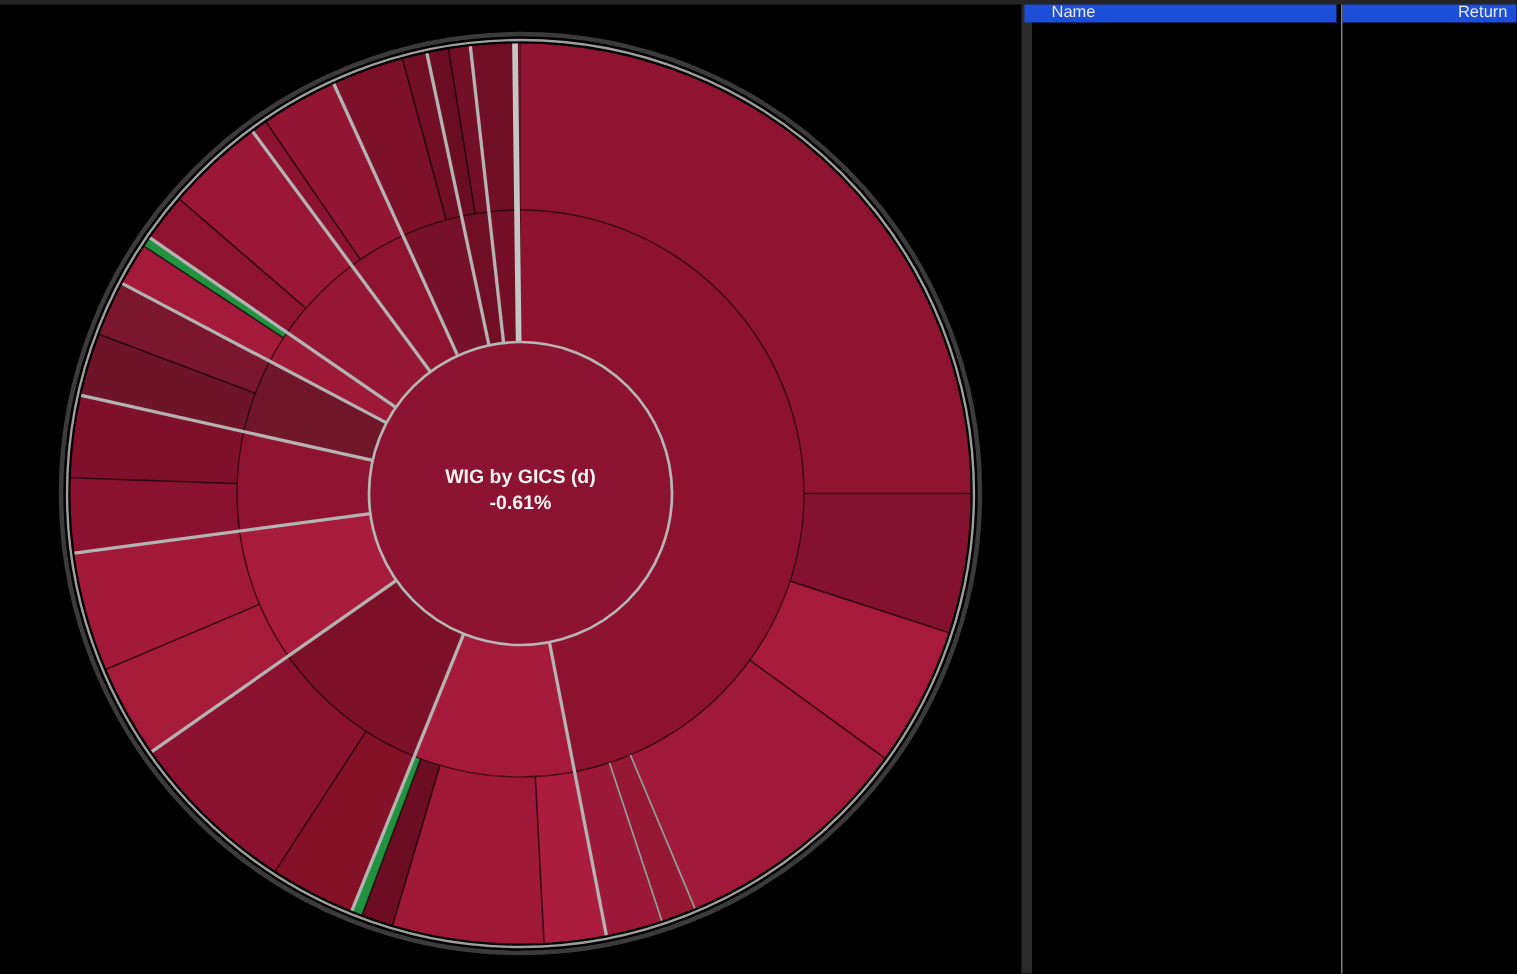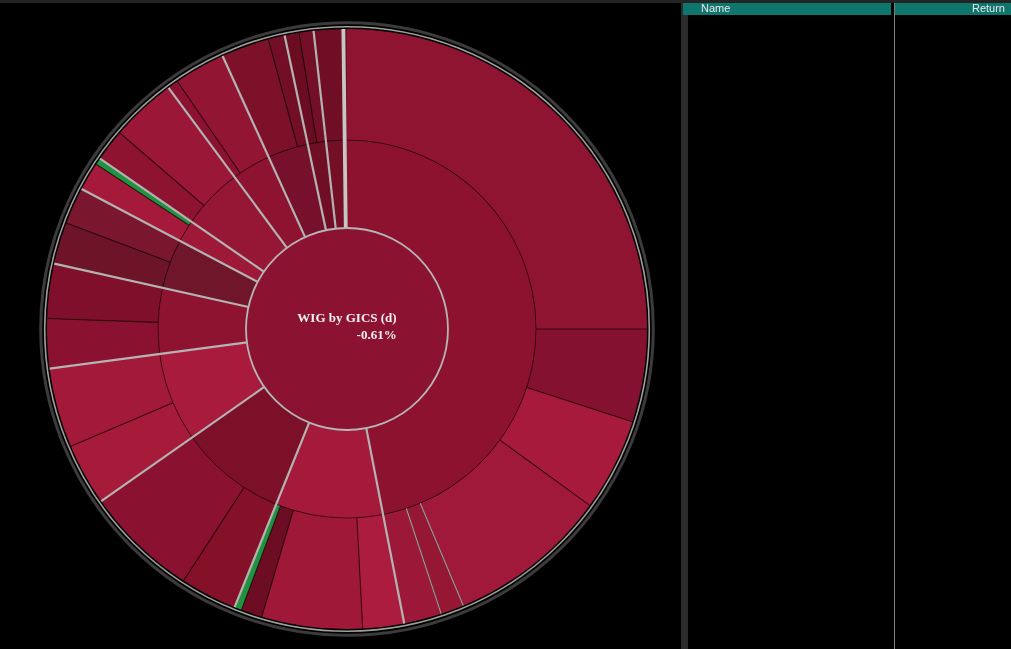--- a/index.html
+++ b/index.html
@@ -2,26 +2,26 @@
 <html><head>
 <meta charset="utf-8">
 <style>
   html,body{margin:0;padding:0;background:#000;}
   body{width:1011px;height:649px;position:relative;overflow:hidden;font-family:"Liberation Sans",sans-serif;}
   .topstrip{position:absolute;left:0;top:0;width:1011px;height:3px;background:#242424;z-index:6;}
   #chartsvg{position:absolute;left:0;top:0;z-index:1;}
   .band{position:absolute;left:681px;top:0;width:7px;height:649px;background:#2b2b2b;z-index:2;}
   .vline{position:absolute;left:894px;top:2px;width:1px;height:647px;background:#7f7f7f;z-index:5;}
   .tablepanel{position:absolute;left:686px;top:0;width:325px;height:649px;z-index:4;font-size:11px;}
-  .thead{position:absolute;left:-3px;top:2px;width:328px;height:13px;background:#0f766e;color:#e8e8e8;line-height:13px;}
+  .thead{position:absolute;left:-3px;top:2px;width:328px;height:13px;background:#1d4ed8;color:#e8e8e8;line-height:13px;}
   .thead .hname{position:absolute;left:18px;top:0;}
   .thead .hret{position:absolute;right:6px;top:0;padding-left:40px;}
   .thead .hgap{position:absolute;left:208px;top:0;width:4px;height:13px;background:#000;}
-  .centerlbl{position:absolute;left:347px;top:309px;transform:translateX(-50%);text-align:right;
-    color:#f2f2f2;font-family:Liberation Serif, serif;font-size:13px;font-weight:700;line-height:17px;z-index:3;white-space:nowrap;}
+  .centerlbl{position:absolute;left:347px;top:309px;transform:translateX(-50%);text-align:center;
+    color:#f2f2f2;font-family:Liberation Sans, sans-serif;font-size:13px;font-weight:700;line-height:17px;z-index:3;white-space:nowrap;}
 </style>
 </head>
 <body>
 
 <div class="topstrip"></div>
 
 <svg id="chartsvg" width="683" height="649">
     <path d="M347.00,140.00 A189,189 0 0 1 383.06,514.53 L366.27,428.14 A101,101 0 0 0 347.00,228.00 Z" fill="#8d1230"></path>
     <path d="M347.00,29.00 A300,300 0 0 1 647.00,329.00 L536.00,329.00 A189,189 0 0 0 347.00,140.00 Z" fill="#8f1432"></path>
     <path d="M647.00,329.00 A300,300 0 0 1 632.32,421.71 L526.75,387.40 A189,189 0 0 0 536.00,329.00 Z" fill="#851130"></path>

